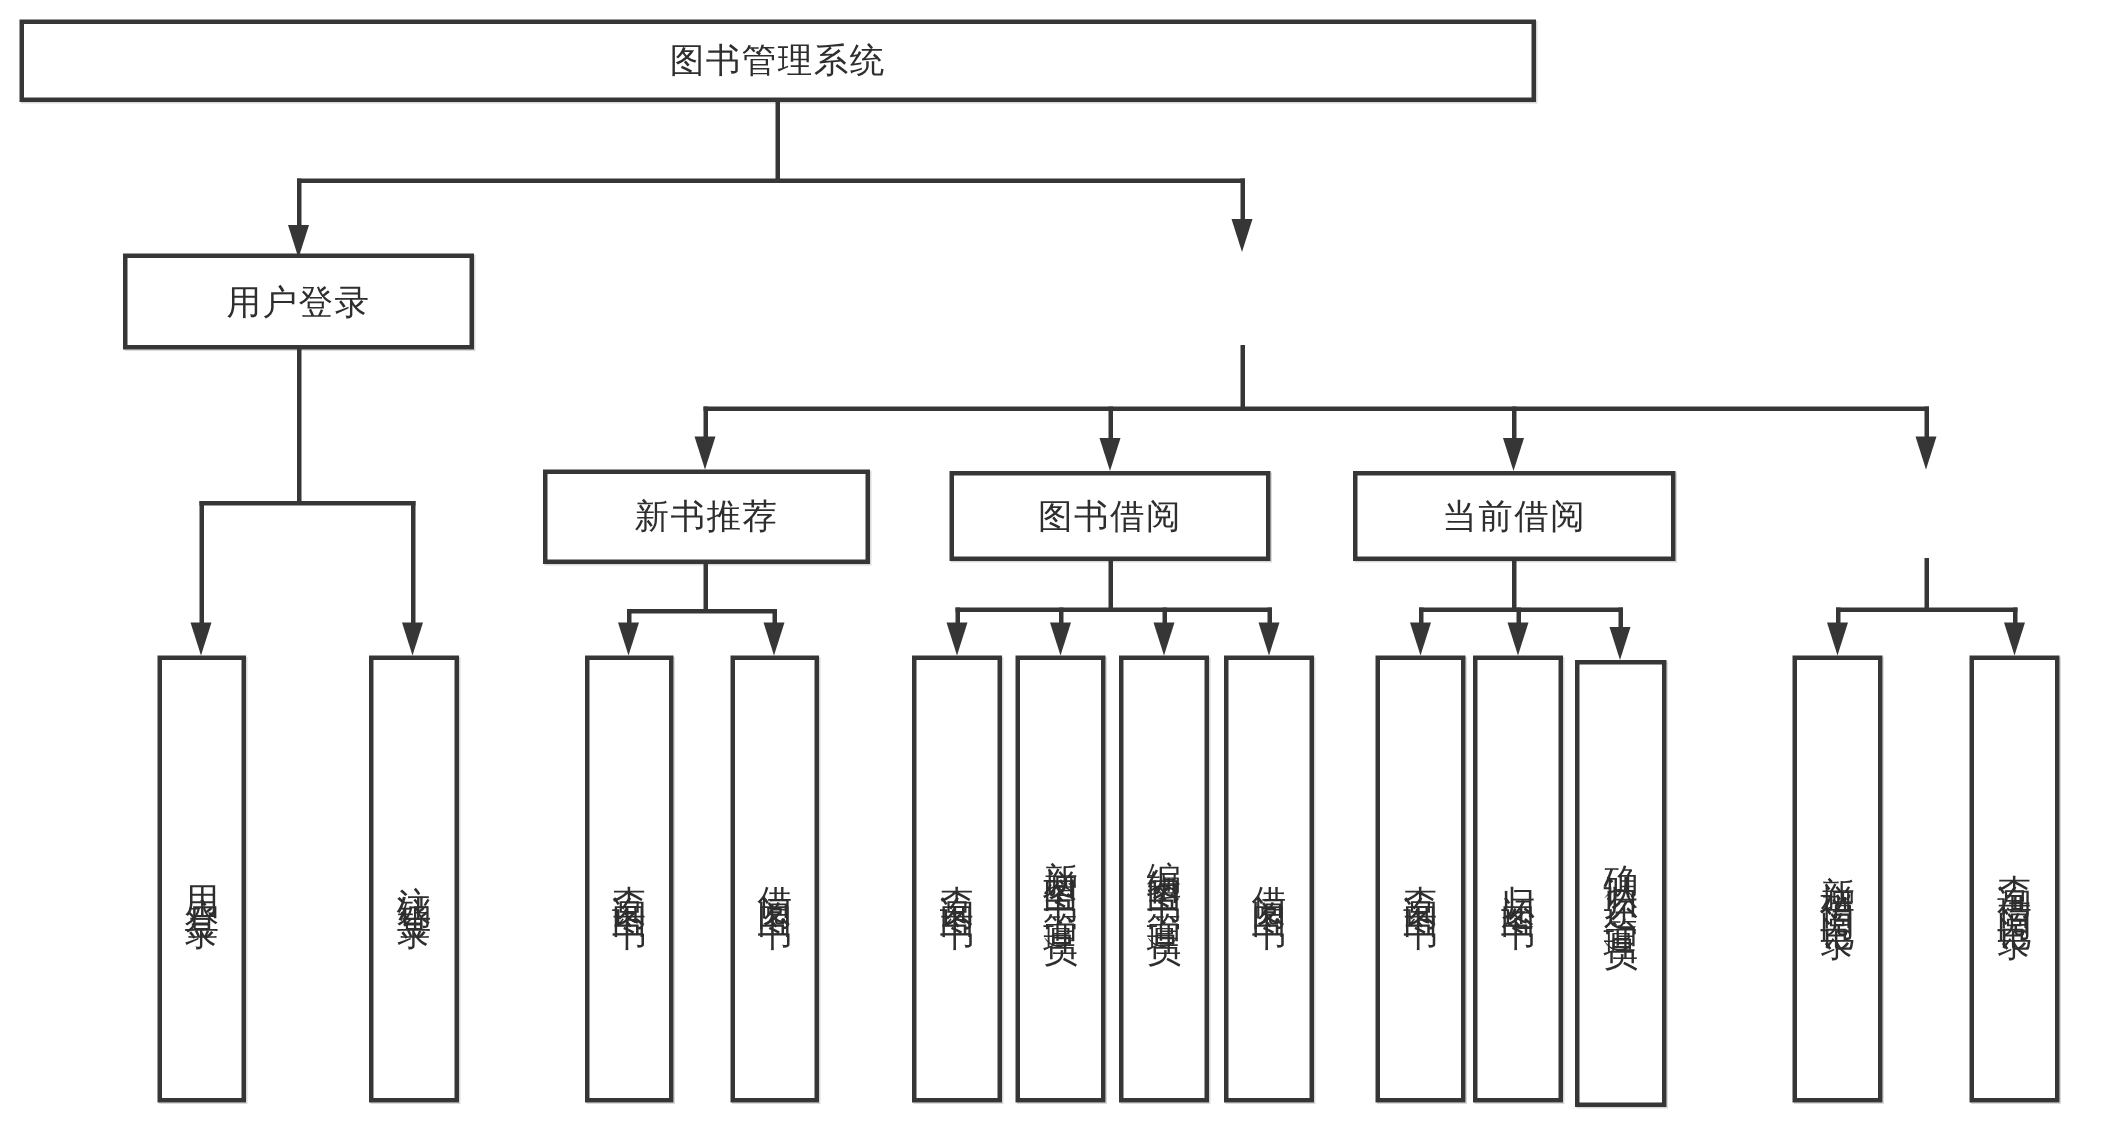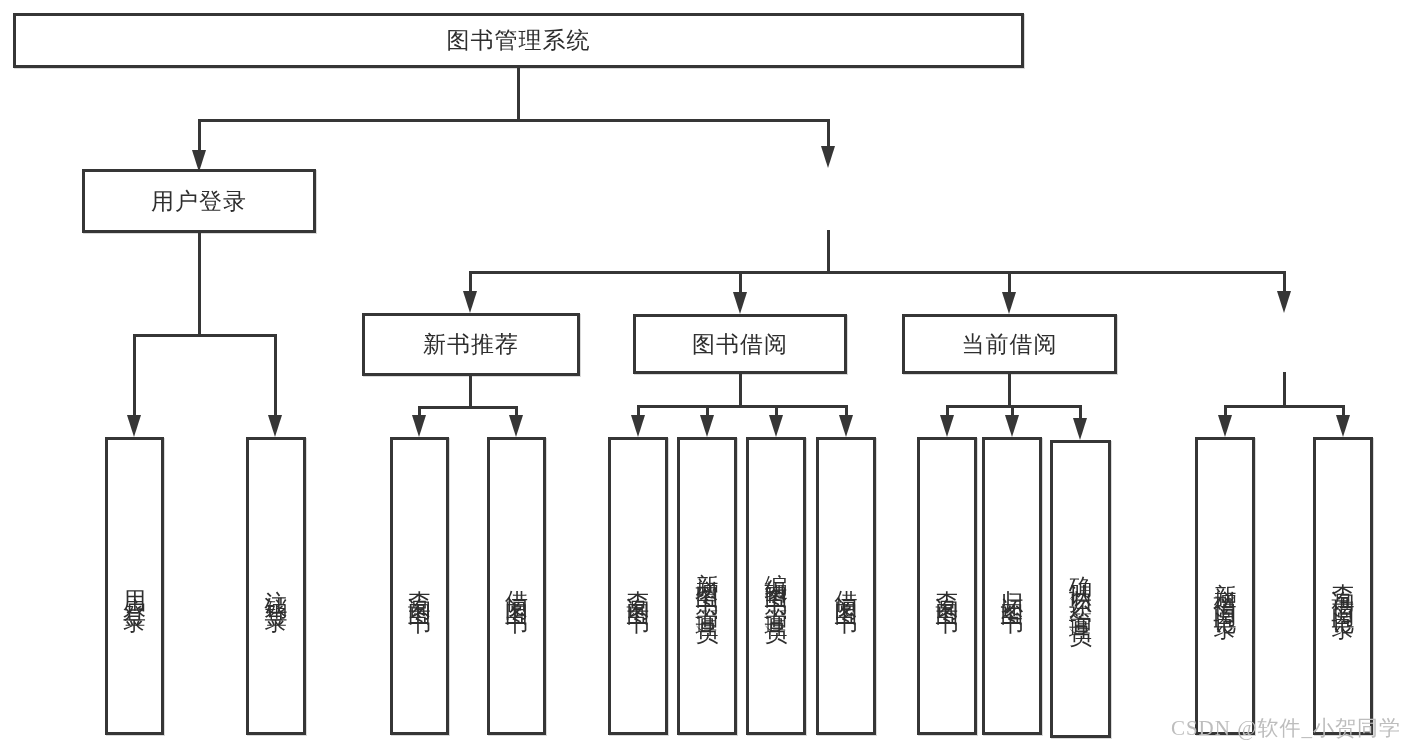--- a/index.html
+++ b/index.html
@@ -167,15 +167,14 @@
   <div class="vl" style="left:1079px;top:405px;height:15px"></div>
   <div class="arrow" style="left:1073px;top:418px"></div>
 
   <div class="vl" style="left:1283px;top:372px;height:34px"></div>
   <div class="hl" style="left:1224px;top:405px;width:121px"></div>
   <div class="vl" style="left:1224px;top:405px;height:12px"></div>
   <div class="arrow" style="left:1218px;top:415px"></div>
   <div class="vl" style="left:1342px;top:405px;height:12px"></div>
   <div class="arrow" style="left:1336px;top:415px"></div>
 
-  <div class="watermark">CSDN @软件_小贺同学</div>
 
 </div>
 
 </body></html>

